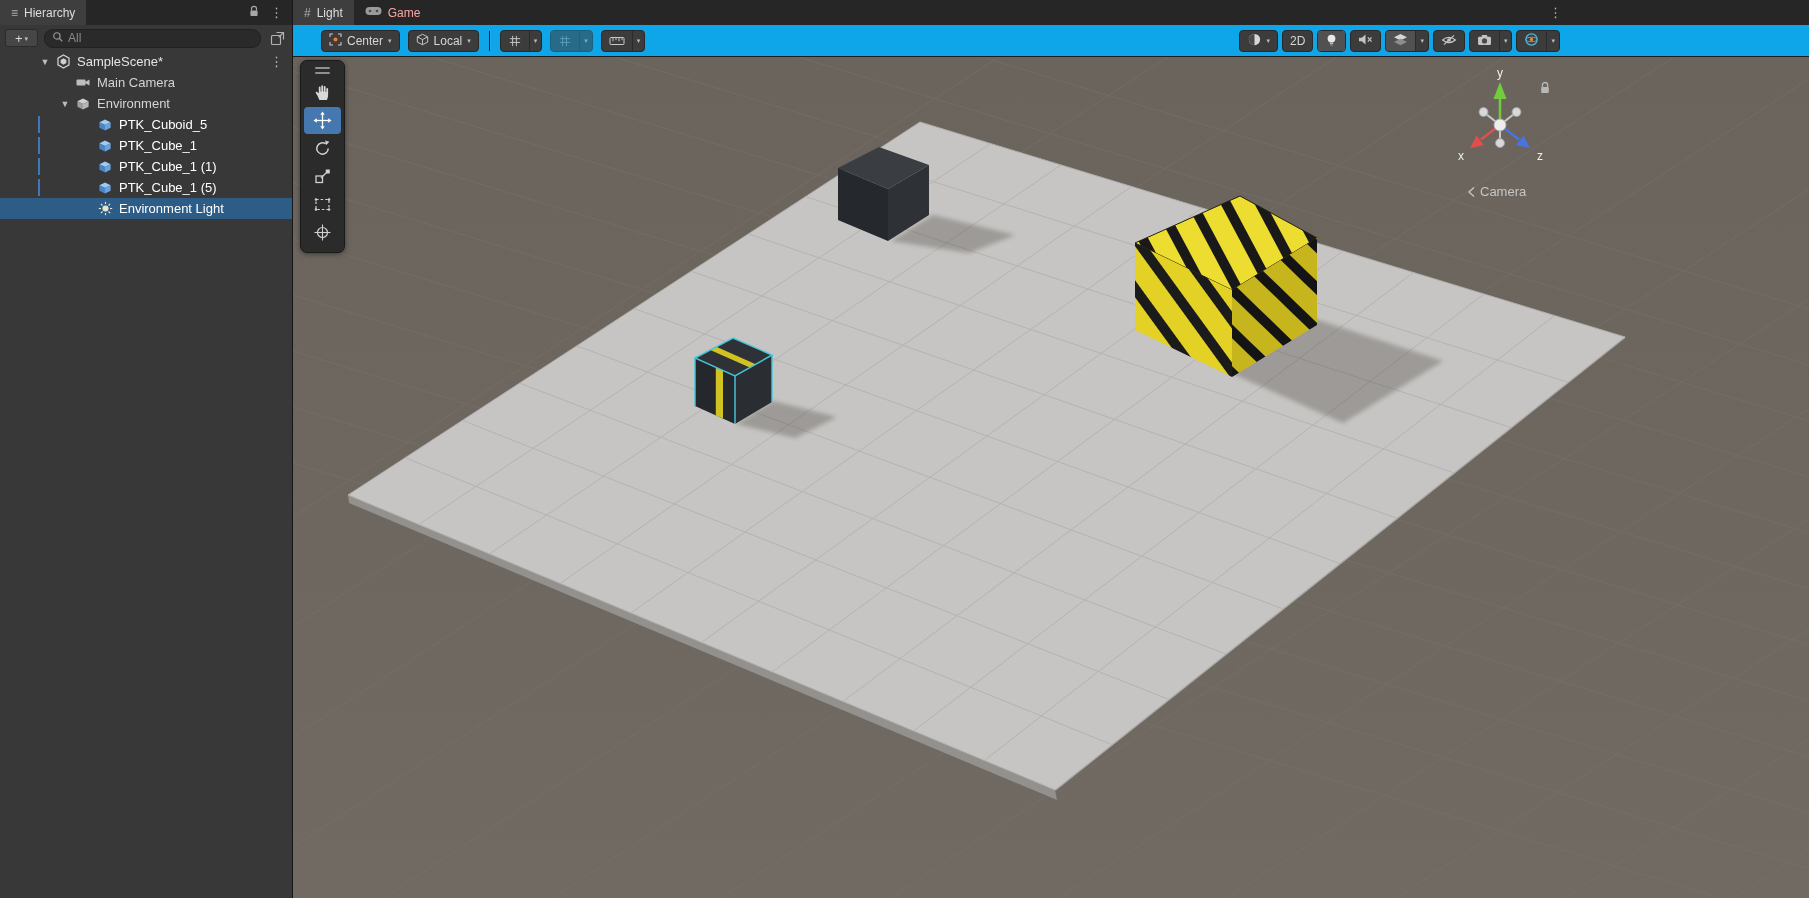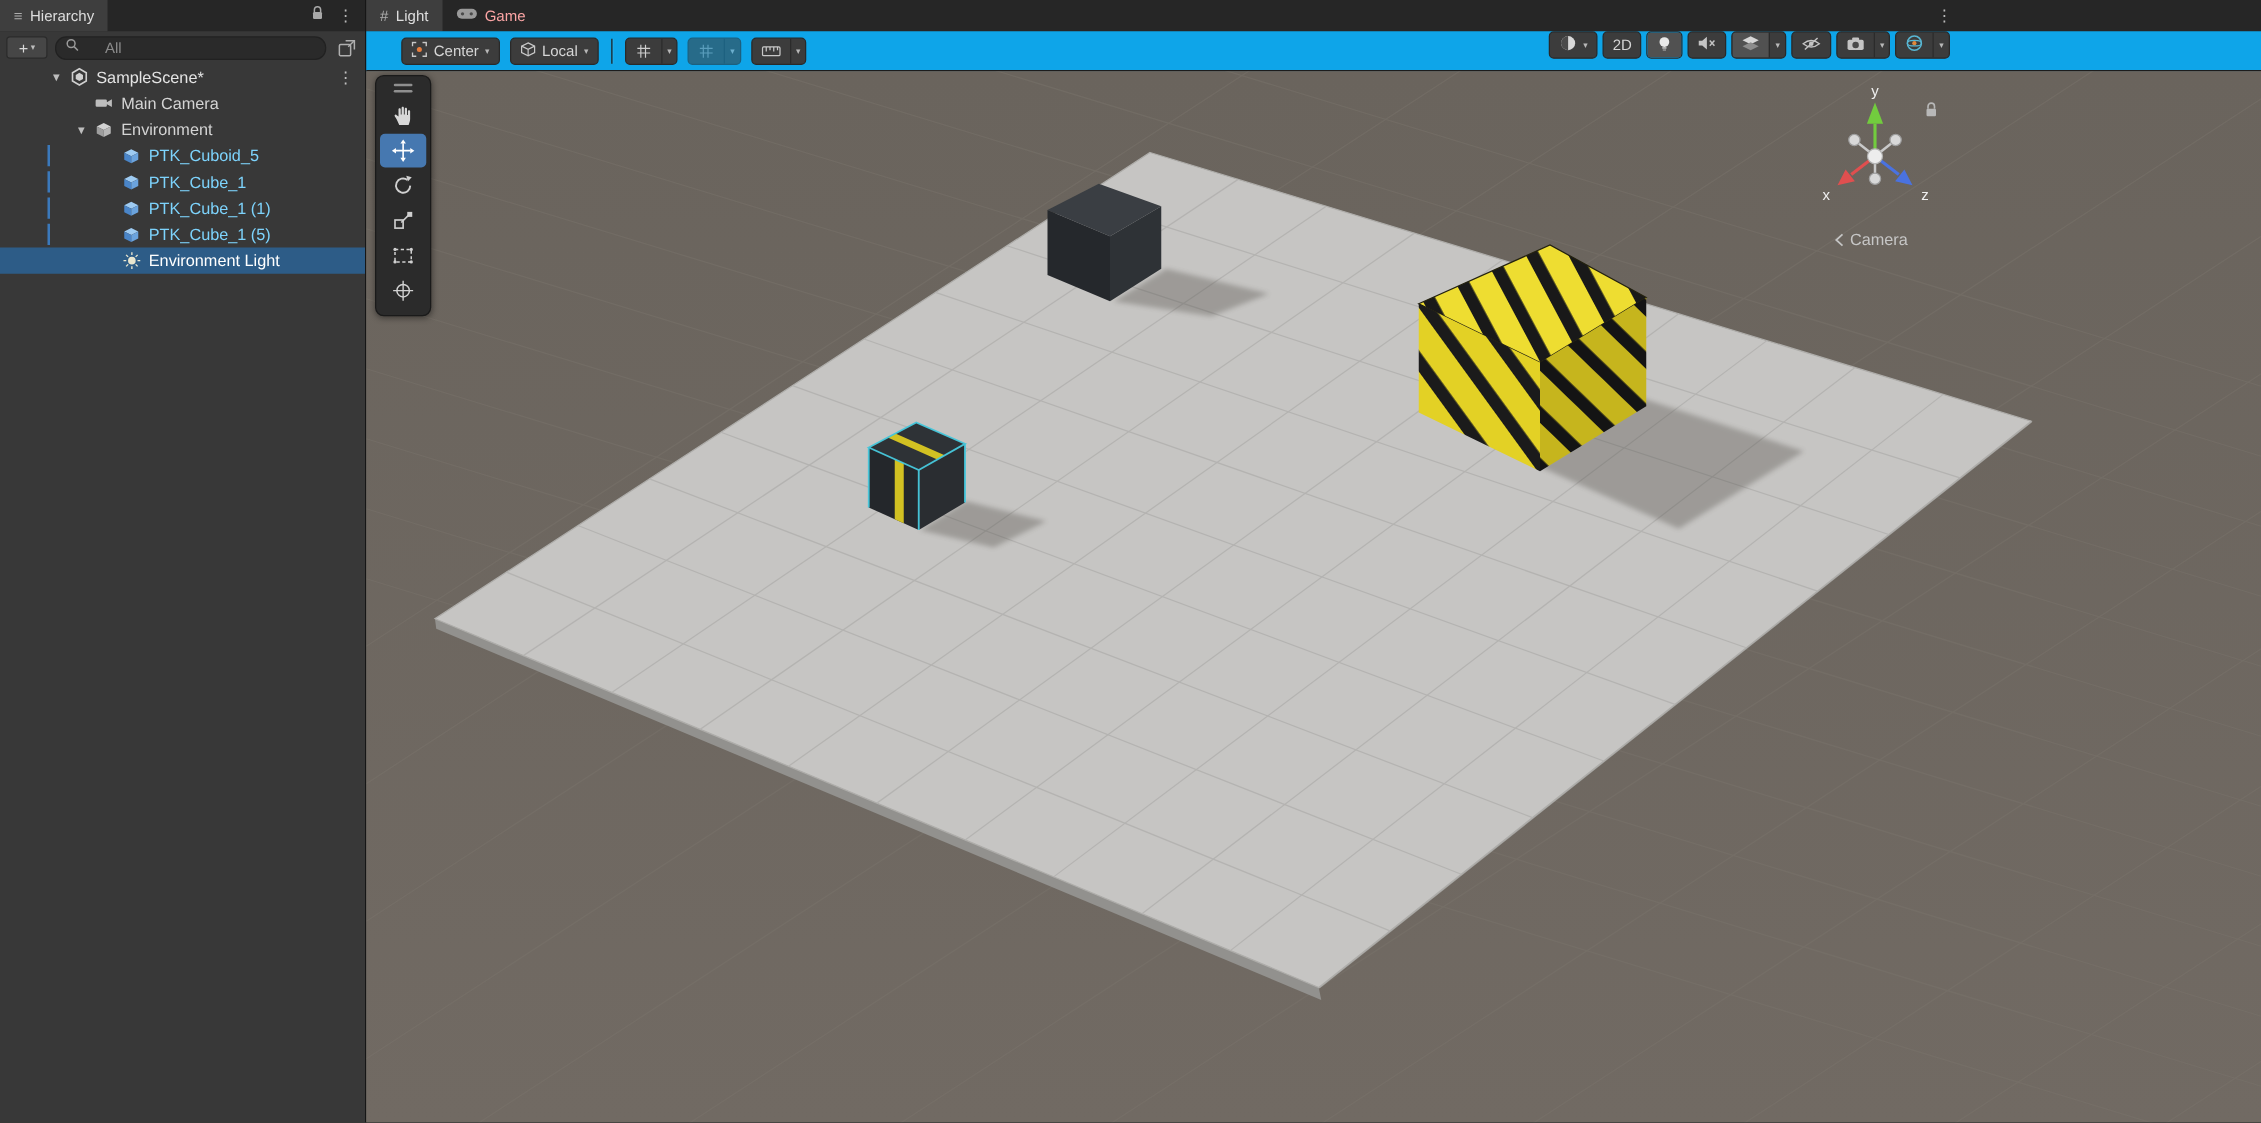--- a/index.html
+++ b/index.html
@@ -10,53 +10,53 @@
   .hierarchy{width:293px;min-width:293px;background:#383838;border-right:1px solid #161616;display:flex;flex-direction:column}
   .tabstrip{height:25px;background:#262626;display:flex;align-items:stretch;position:relative;flex:none}
   .tab{display:flex;align-items:center;gap:6px;padding:0 11px;font-size:12px;color:#fca5a5;cursor:default}
   .tab.active{background:#3e3e3e;color:#dedede}
   .tab .tab-glyph{font-size:12px;color:#aeaeae}
   .strip-right{margin-left:auto;display:flex;align-items:center;gap:10px;padding:0 9px}
   .kebab{color:#b9b9b9;font-size:13px;line-height:1;cursor:default}
   .h-toolbar{height:26px;background:#383838;display:flex;align-items:center;gap:6px;padding:0 5px;flex:none}
   .plus-btn{display:flex;align-items:center;justify-content:center;gap:2px;width:33px;height:18px;background:#464646;border:1px solid #2b2b2b;border-radius:3px;color:#d8d8d8;font-size:13px;line-height:1}
   .plus-btn .caret{font-size:7px;color:#bdbdbd}
-  .searchbox{flex:1;height:19px;background:#2a2a2a;border:1px solid #212121;border-radius:9px;display:flex;align-items:center;gap:20px;padding:0 7px}
+  .searchbox{flex:1;height:19px;background:#2a2a2a;border:1px solid #212121;border-radius:9px;display:flex;align-items:center;gap:4px;padding:0 7px}
   .searchbox input{flex:1;background:transparent;border:none;outline:none;color:#cfcfcf;font-size:12px}
   .searchbox input::placeholder{color:#8a8a8a}
   .iconbtn{display:flex;align-items:center;justify-content:center;width:20px;height:20px;background:transparent;border:none}
 
   .tree{flex:1;overflow:hidden;padding-top:0}
   .trow{height:21px;display:flex;align-items:center;position:relative;font-size:13px;color:#d4d4d4;cursor:default}
   .trow .arrow{width:18px;text-align:center;font-size:9px;color:#bdbdbd;flex:none}
   .trow .ricon{width:18px;display:flex;align-items:center;justify-content:center;margin-right:5px;flex:none}
   .trow .rlabel{white-space:nowrap}
   .trow.bold .rlabel{font-weight:normal;color:#e4e4e4}
   .pl-scene{padding-left:36px}
   .pl1a{padding-left:56px}
   .pl1{padding-left:74px}
   .pl2{padding-left:96px}
-  .trow.prefab .rlabel{color:#7dd3fc}
+  .trow.prefab .rlabel{color:#ffffff}
   .trow.prefab::before{content:"";position:absolute;left:38px;top:2px;bottom:2px;width:2px;background:#3b79bb}
   .trow.selected{background:#2d5c87}
   .trow.selected .rlabel{color:#ffffff}
   .row-kebab{position:absolute;right:9px;color:#c0c0c0;font-size:13px}
 
   
   .scene-panel{flex:1;display:flex;flex-direction:column;min-width:0}
   .s-toolbar{height:32px;background:#0ea5e9;border-bottom:1px solid #1d1d1d;display:flex;align-items:center;padding-left:28px;position:relative;flex:none}
   .tbgroup{display:flex;align-items:stretch;height:22px;background:#3c3c3c;border:1px solid #292929;border-radius:4px;overflow:hidden}
   .tbbtn{display:flex;align-items:center;gap:5px;padding:0 7px;color:#d6d6d6;font-size:12px}
   .tbbtn + .tbbtn{border-left:1px solid #2b2b2b}
   .tbbtn .caret{font-size:7px;color:#b8b8b8}
   .tbbtn.caret-only{padding:0 4px}
   .tbbtn.on{background:#515151}
   .gap8{width:8px}
   .vsep{width:1px;height:20px;background:#1f1f1f;box-shadow:1px 0 0 rgba(255,255,255,.07);margin:0 10px}
-  .right-cluster{position:absolute;right:249px;top:0;height:32px;display:flex;align-items:flex-start;gap:4px}
+  .right-cluster{position:absolute;right:249px;top:0;height:32px;display:flex;align-items:center;gap:4px}
   .dim{opacity:.55}
 
   
   .viewport{flex:1;position:relative;background:#6e6861;overflow:hidden}
   .viewport > svg.scene{position:absolute;left:0;top:0}
 
   .toolstrip{position:absolute;left:7px;top:3px;width:45px;background:#2b2b2b;border:1px solid #1a1a1a;border-radius:7px;box-shadow:0 1px 5px rgba(0,0,0,.45);padding:4px 0 5px}
   .drag-handle{width:15px;margin:2px auto 5px;display:flex;flex-direction:column;gap:3px}
   .drag-handle i{display:block;height:2px;background:#8f8f8f;border-radius:1px}
   .toolbtn{width:37px;height:27px;margin:1px auto;border-radius:4px;display:flex;align-items:center;justify-content:center}

